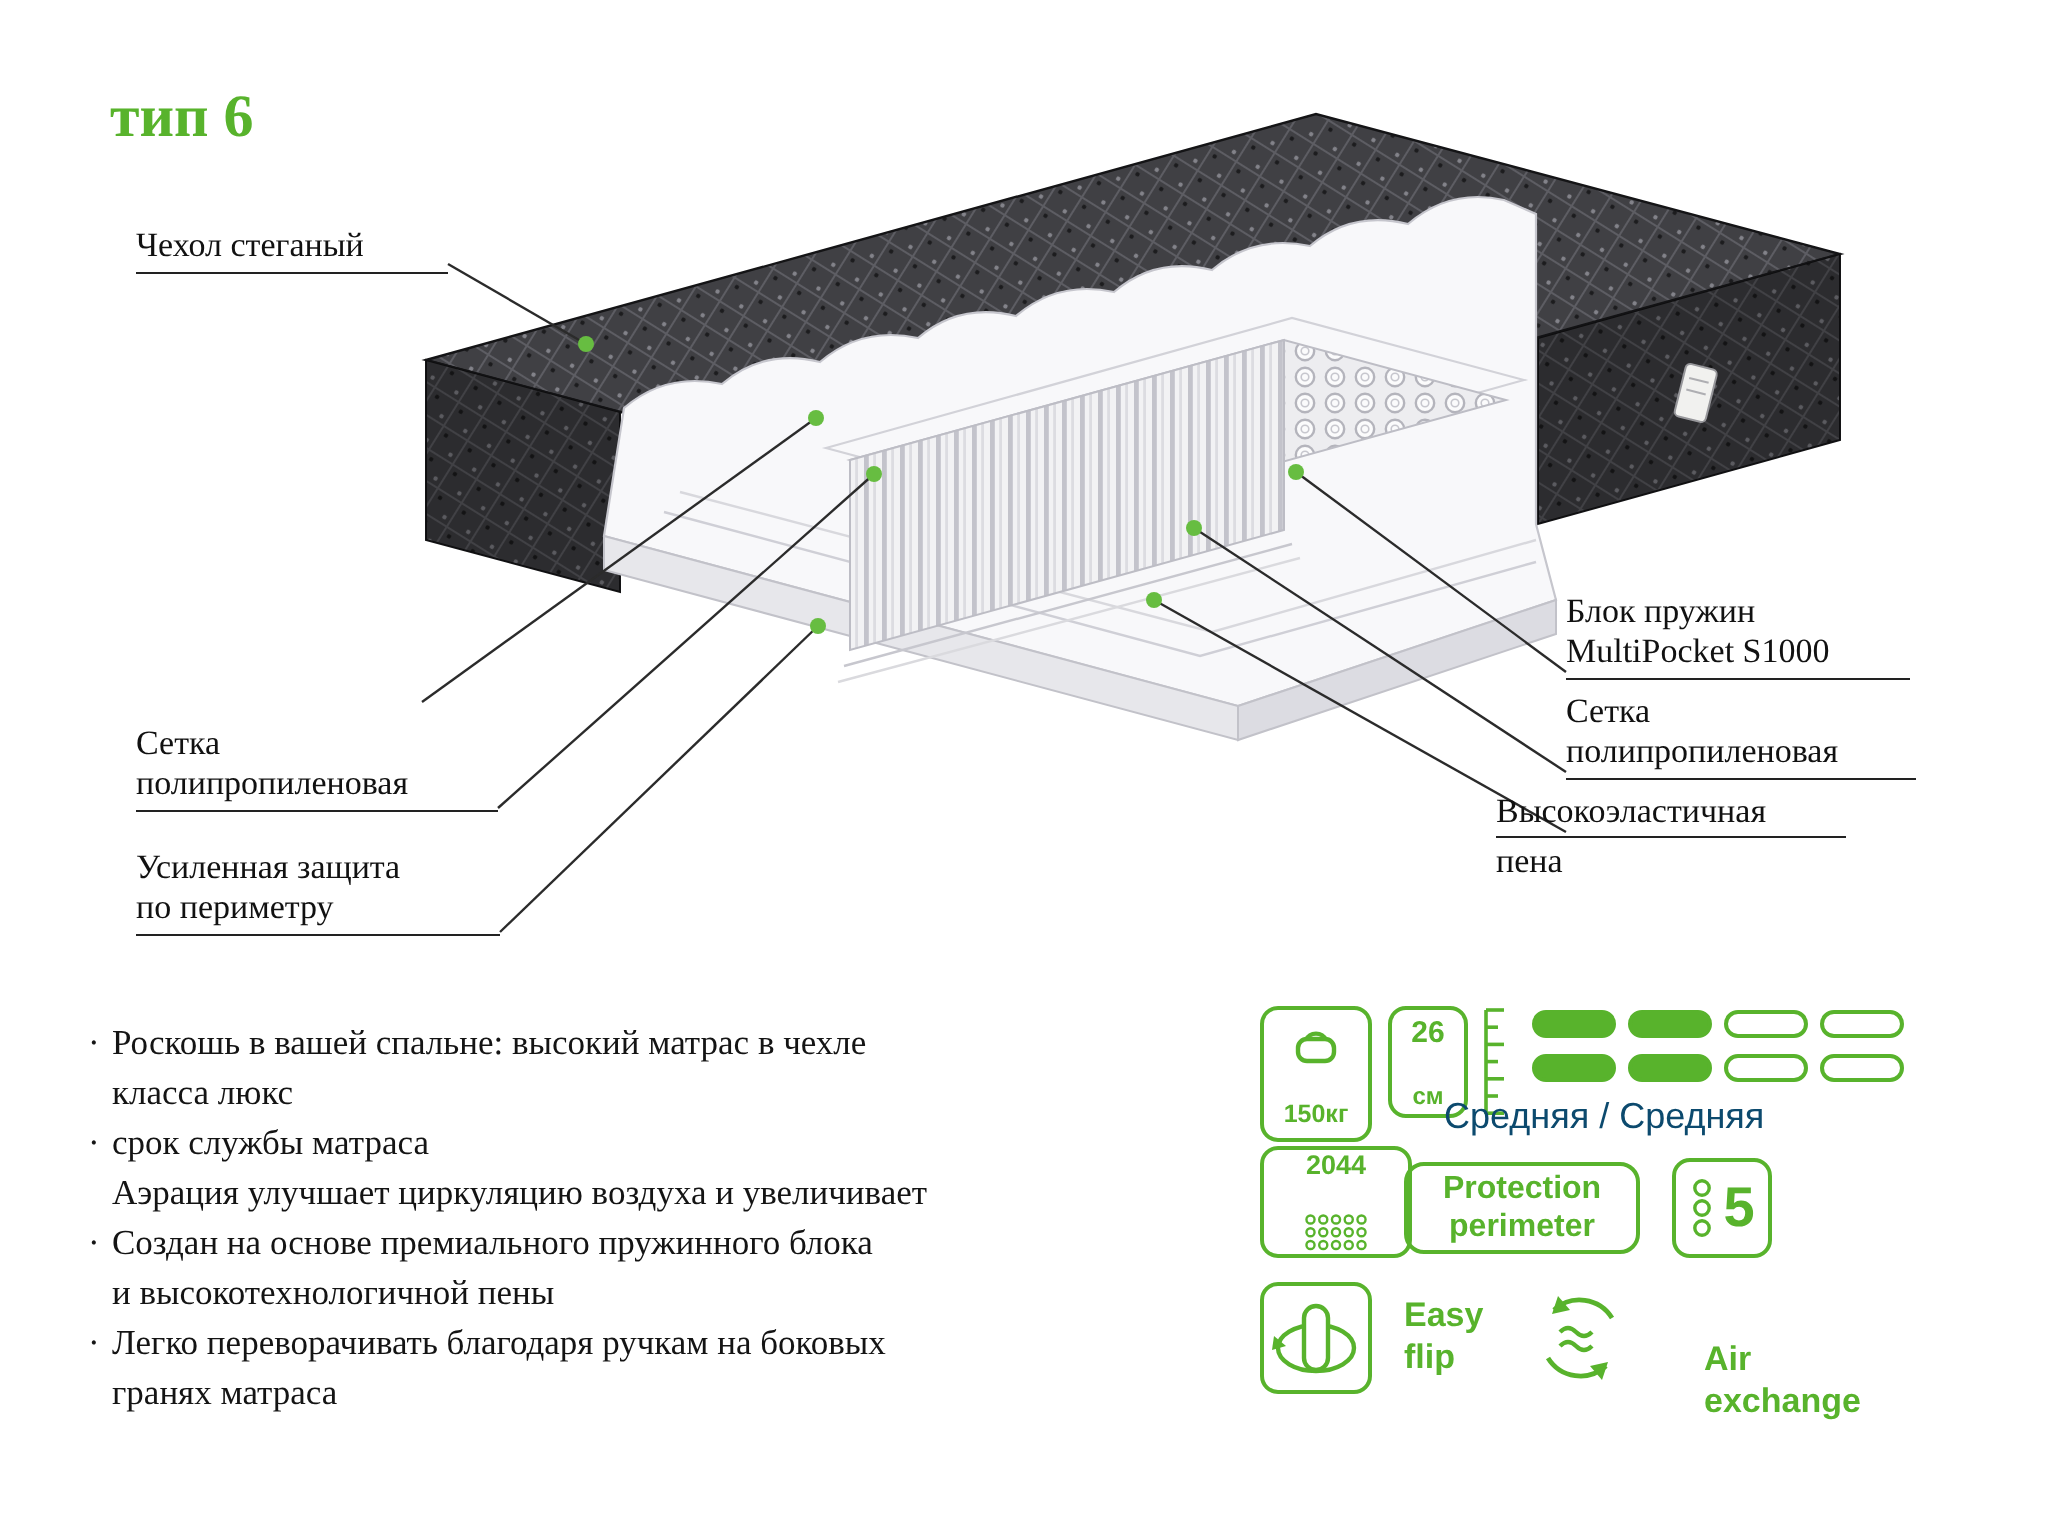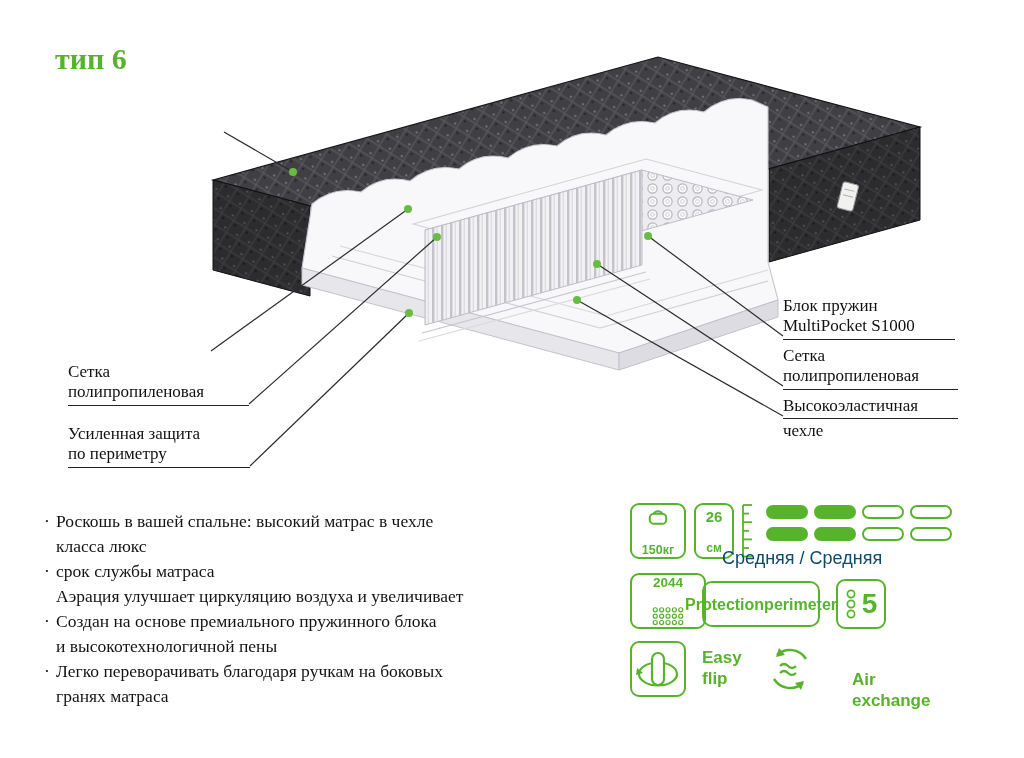--- a/index.html
+++ b/index.html
@@ -19,21 +19,21 @@
   .bullet .b-line{display:block;white-space:nowrap;}
   
   .spec-box{position:absolute;border:2px solid var(--green,#58b32c);border-radius:9px;box-sizing:border-box;
             display:flex;flex-direction:column;align-items:center;justify-content:center;
             font-family:"Liberation Sans",sans-serif;color:var(--green,#58b32c);font-weight:bold;gap:16px;}
   .pill-row{position:absolute;display:flex;gap:6px;}
   .pill{width:42px;height:14px;border-radius:7px;border:2px solid var(--green,#58b32c);box-sizing:border-box;background:#fff;}
   .pill.filled{background:var(--green,#58b32c);}
   .firmness-label{position:absolute;left:722px;top:548px;font-size:18px;color:#0c4a6e;font-family:Liberation Sans, sans-serif;}
   .badge{position:absolute;left:702px;top:581px;width:118px;height:46px;border:2.5px solid var(--green,#58b32c);
-         border-radius:10px;box-sizing:border-box;display:flex;flex-direction:row;align-items:center;justify-content:center;
+         border-radius:10px;box-sizing:border-box;display:flex;flex-direction:column;align-items:center;justify-content:center;
          font-family:"Liberation Sans",sans-serif;font-weight:bold;font-size:16px;line-height:19px;color:var(--green,#58b32c);}
   .green-text{position:absolute;font-family:"Liberation Sans",sans-serif;font-weight:bold;
               font-size:17px;line-height:21px;color:var(--green,#58b32c);}
   .spec-num{font-family:"Liberation Sans",sans-serif;font-weight:bold;color:var(--green,#58b32c);}
 </style>
 </head>
 <body>
 
 <div id="canvas">
 
@@ -106,40 +106,43 @@
       <circle cx="437" cy="237" r="4"></circle>
       <circle cx="409" cy="313" r="4"></circle>
       <circle cx="648" cy="236" r="4"></circle>
       <circle cx="597" cy="264" r="4"></circle>
       <circle cx="577" cy="300" r="4"></circle>
     </g>
   </svg>
 
   <div class="title">тип 6</div>
 
+  <div class="ann bottom-underline" style="left:68px;top:113px;width:156px">
+    <span>Чехол стеганый</span>
+  </div>
   <div class="ann bottom-underline" style="left:68px;top:362px;width:181px">
     <span>Сетка</span>
     <span>полипропиленовая</span>
   </div>
   <div class="ann bottom-underline" style="left:68px;top:424px;width:182px">
     <span>Усиленная защита</span>
     <span>по периметру</span>
   </div>
 
   <div class="ann bottom-underline" style="left:783px;top:296px;width:172px">
     <span>Блок пружин</span>
     <span>MultiPocket S1000</span>
   </div>
   <div class="ann bottom-underline" style="left:783px;top:346px;width:175px">
     <span>Сетка</span>
     <span>полипропиленовая</span>
   </div>
-  <div class="ann first-underline" style="left:783px;top:396px;width:175px">
+  <div class="ann first-underline" style="left:748px;top:396px;width:175px">
     <span>Высокоэластичная</span>
-    <span>чехле</span>
+    <span>пена</span>
   </div>
 
   <div id="bullets">
     <div class="bullet">
       <span class="marker">·</span>
       <span class="b-line">Роскошь в вашей спальне: высокий матрас в чехле</span>
       <span class="b-line">класса люкс</span>
     </div>
     <div class="bullet">
       <span class="marker">·</span>
@@ -151,21 +154,21 @@
       <span class="b-line">Создан на основе премиального пружинного блока</span>
       <span class="b-line">и высокотехнологичной пены</span>
     </div>
     <div class="bullet">
       <span class="marker">·</span>
       <span class="b-line">Легко переворачивать благодаря ручкам на боковых</span>
       <span class="b-line">гранях матраса</span>
     </div>
   </div>
 
-  <div class="spec-box" style="left:630px;top:503px;width:56px;height:56px">
+  <div class="spec-box" style="left:630px;top:503px;width:56px;height:68px">
     <svg width="26" height="24" viewBox="0 0 26 24">
       <path d="M8,10 A5.5,5.5 0 0 1 18,10" fill="none" stroke="#58b32c" stroke-width="2.2"></path>
       <rect x="4" y="9.5" width="18" height="11" rx="4.5" fill="none" stroke="#58b32c" stroke-width="2.2"></rect>
     </svg>
     <div class="spec-num" style="font-size:12.5px">150кг</div>
   </div>
 
   <div class="spec-box" style="left:694px;top:503px;width:40px;height:56px">
     <div class="spec-num" style="font-size:15px">26</div>
     <div class="spec-num" style="font-size:12px">см</div>

